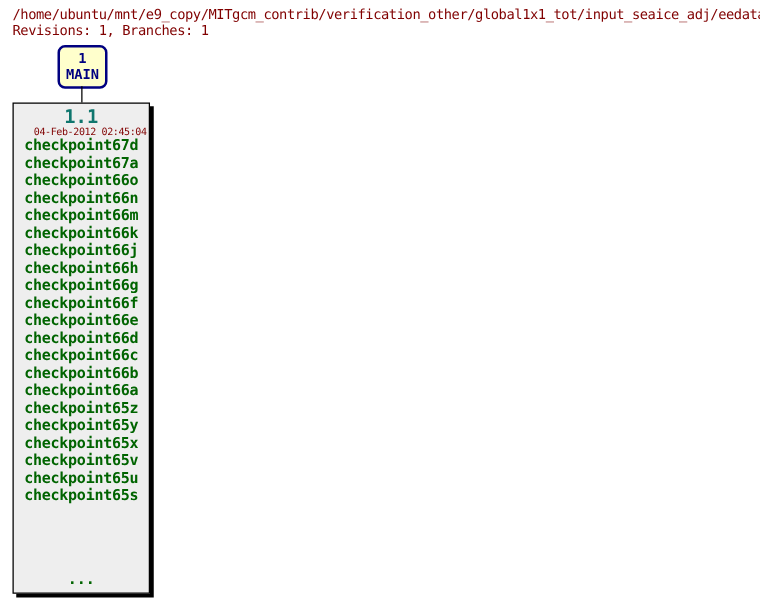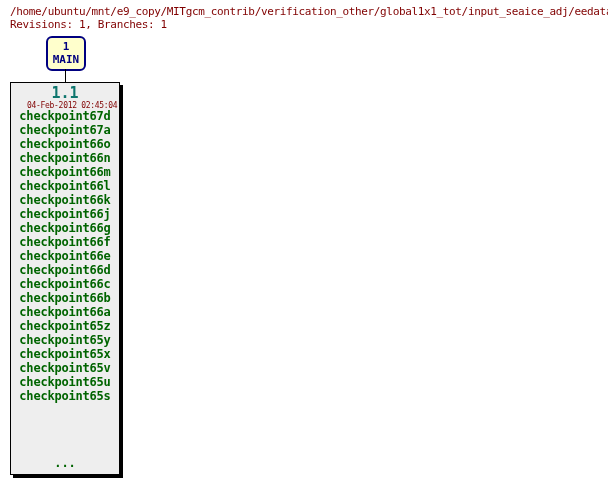--- a/index.html
+++ b/index.html
@@ -33,23 +33,23 @@
 <div class="rev-shadow"></div>
 <div class="rev">
   <div class="rev-num">1.1</div>
   <div class="rev-date">04-Feb-2012 02:45:04</div>
   <div class="tags">
     <div>checkpoint67d</div>
     <div>checkpoint67a</div>
     <div>checkpoint66o</div>
     <div>checkpoint66n</div>
     <div>checkpoint66m</div>
-    <div>checkpoint66l</div>
     <div>checkpoint66k</div>
     <div>checkpoint66j</div>
+    <div>checkpoint66h</div>
     <div>checkpoint66g</div>
     <div>checkpoint66f</div>
     <div>checkpoint66e</div>
     <div>checkpoint66d</div>
     <div>checkpoint66c</div>
     <div>checkpoint66b</div>
     <div>checkpoint66a</div>
     <div>checkpoint65z</div>
     <div>checkpoint65y</div>
     <div>checkpoint65x</div>

